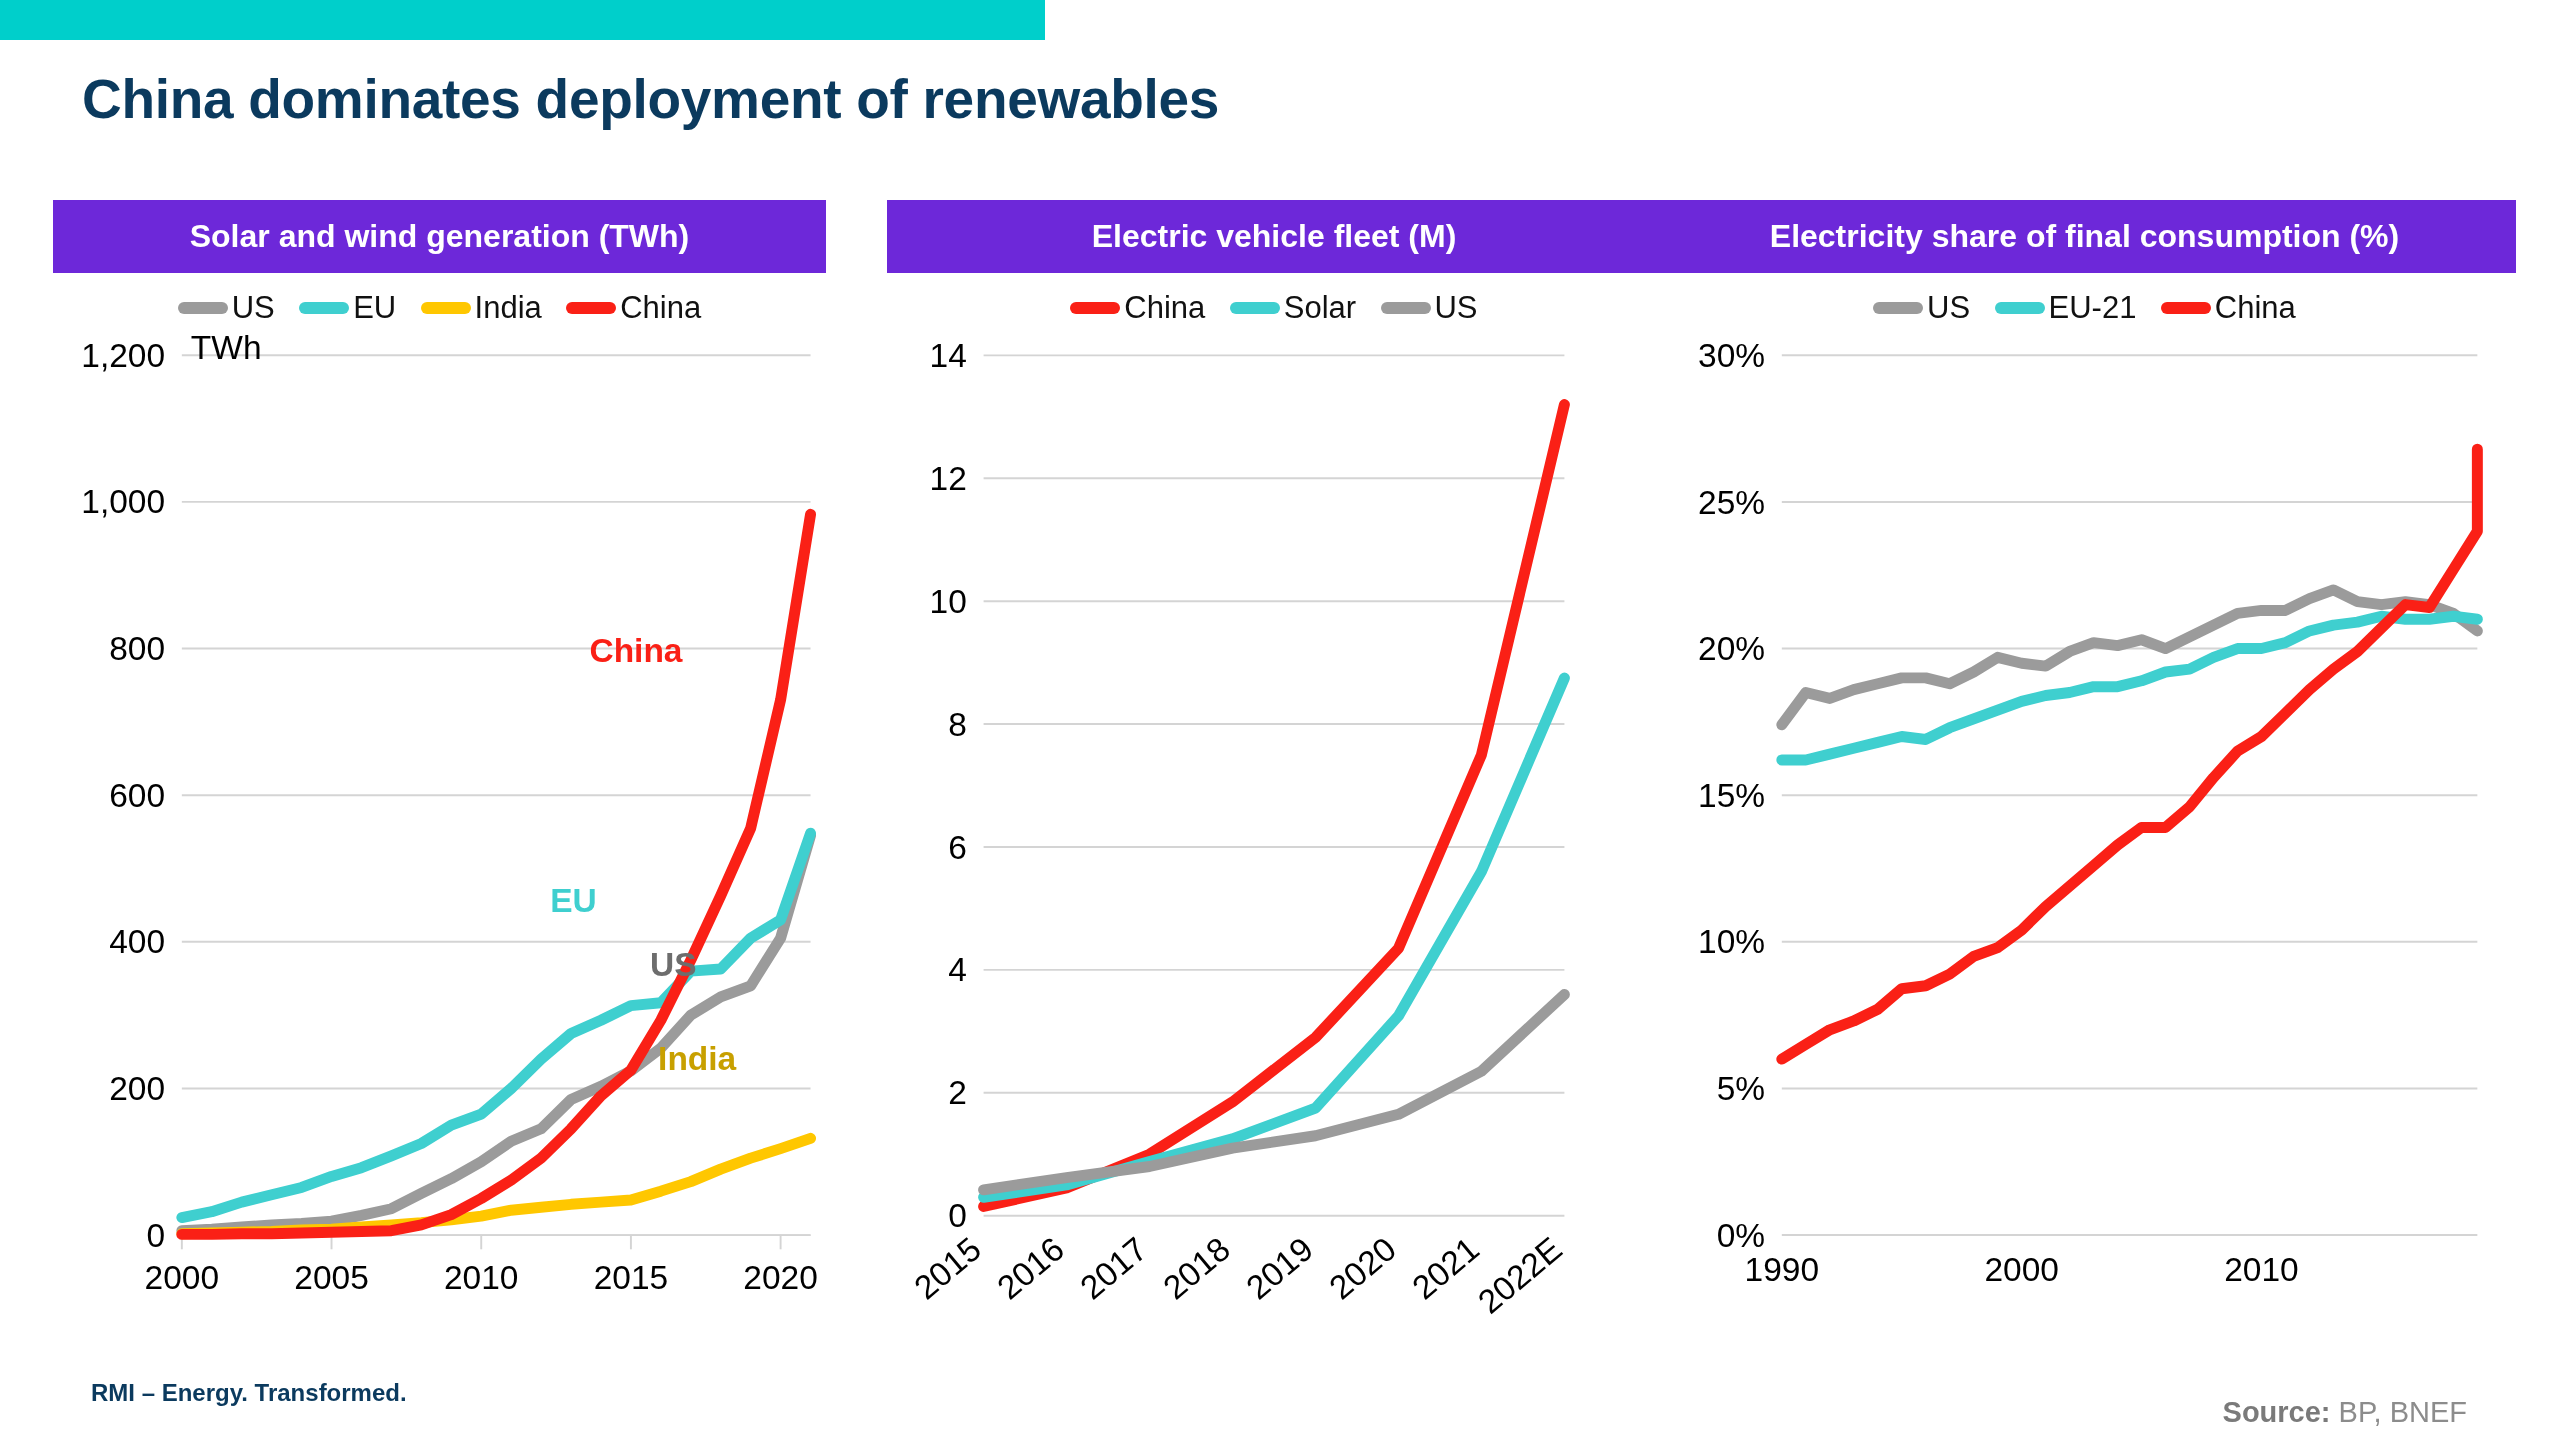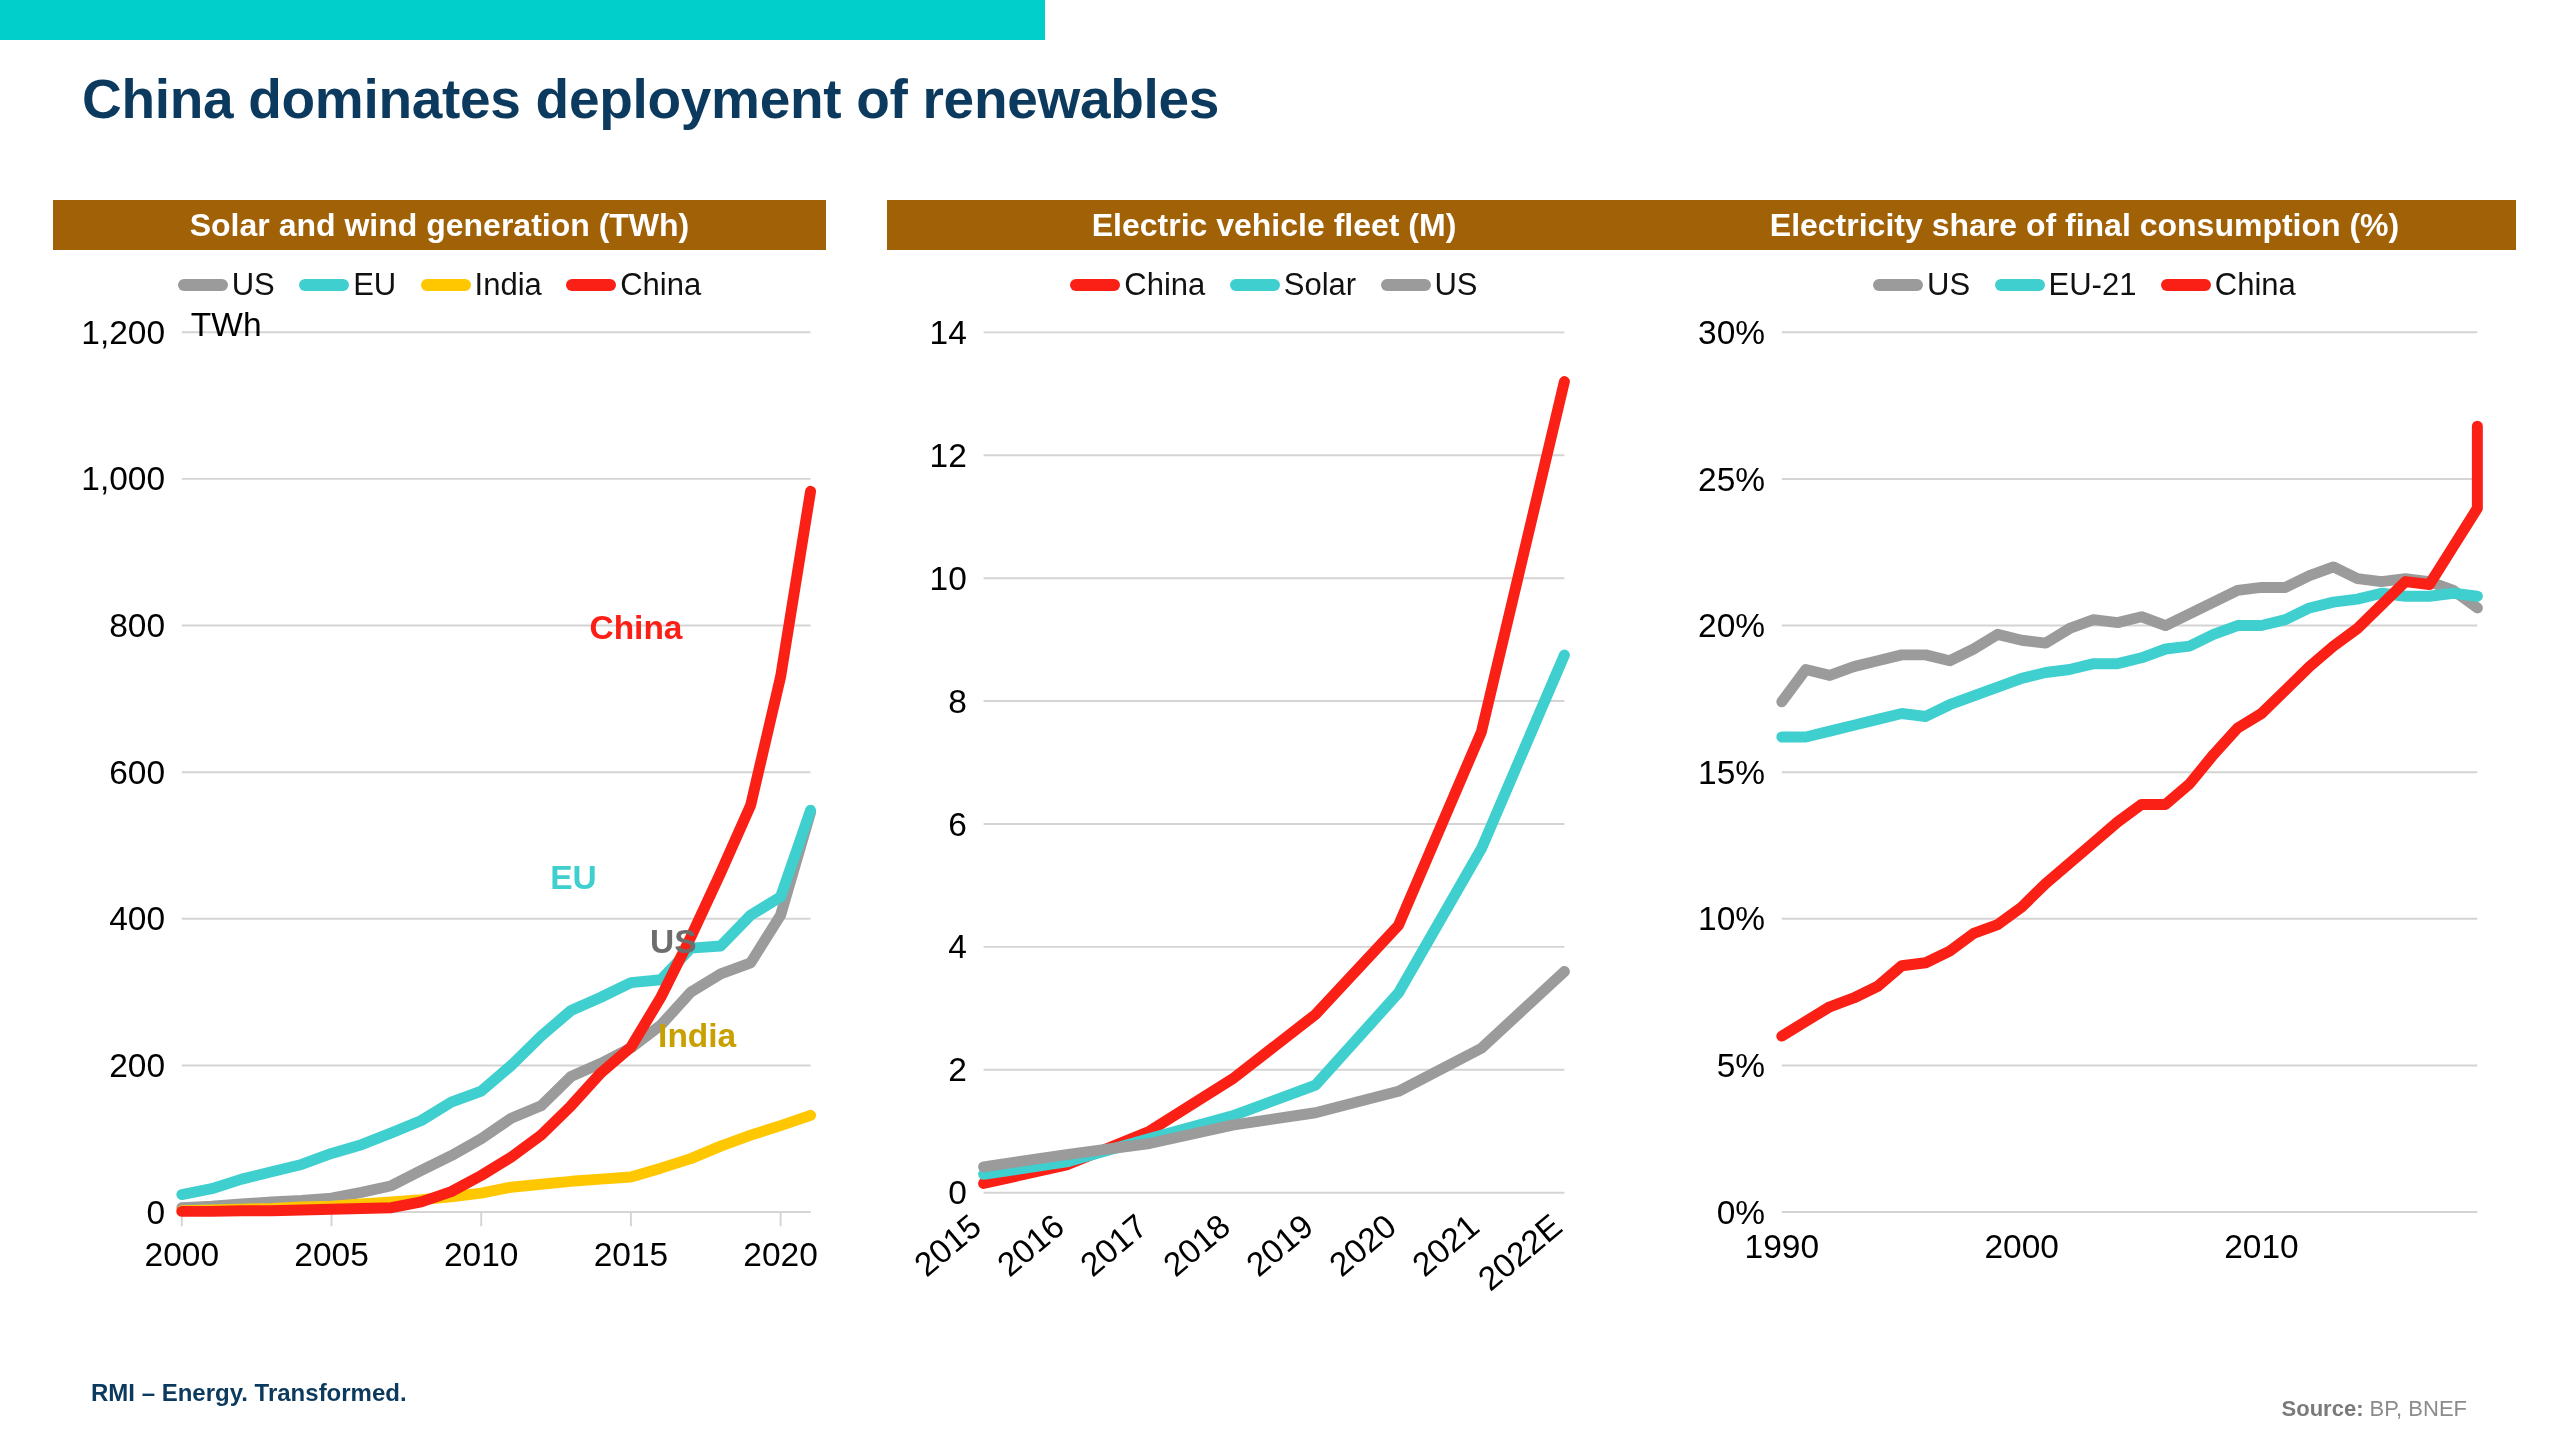--- a/index.html
+++ b/index.html
@@ -23,21 +23,21 @@
     color:#0B3A5E; letter-spacing:-0.3px;
     white-space:nowrap;
   }
   
   .panel{ position:absolute; top:200px; }
   #panel-1{ left:53px;   width:773px; }
   #panel-2{ left:887px; width:774px; }
   #panel-3{ left:1653px; width:863px; }
 
   .panel-header{
-    height:50px; background:#a16207;
+    height:73px; background:#6d28d9;
     color:#ffffff; font-size:32px; font-weight:bold;
     display:flex; align-items:center; justify-content:center;
     white-space:nowrap;
   }
   
   .legend{
     display:flex; align-items:center; justify-content:center;
     gap:24.5px; margin-top:16.7px; height:36px;
   }
   .legend-item{ display:flex; align-items:center; gap:3.9px; }
@@ -51,21 +51,21 @@
   .plot-svg{ display:block; }
 
   
   .footer-rmi{
     position:absolute; left:91px; top:1379px;
     font-size:24px; font-weight:bold; color:#0B3A5E;
     white-space:nowrap;
   }
   .footer-source{
     position:absolute; right:109px; top:1396px;
-    font-size:22px; color:#8c8c8c; white-space:nowrap;
+    font-size:29px; color:#8c8c8c; white-space:nowrap;
   }
   .footer-source b{ color:#7a7a7a; }
 </style>
 </head>
 <body>
 
 <div class="top-accent"></div>
 
 <div class="main-title">China dominates deployment of renewables</div>
 

